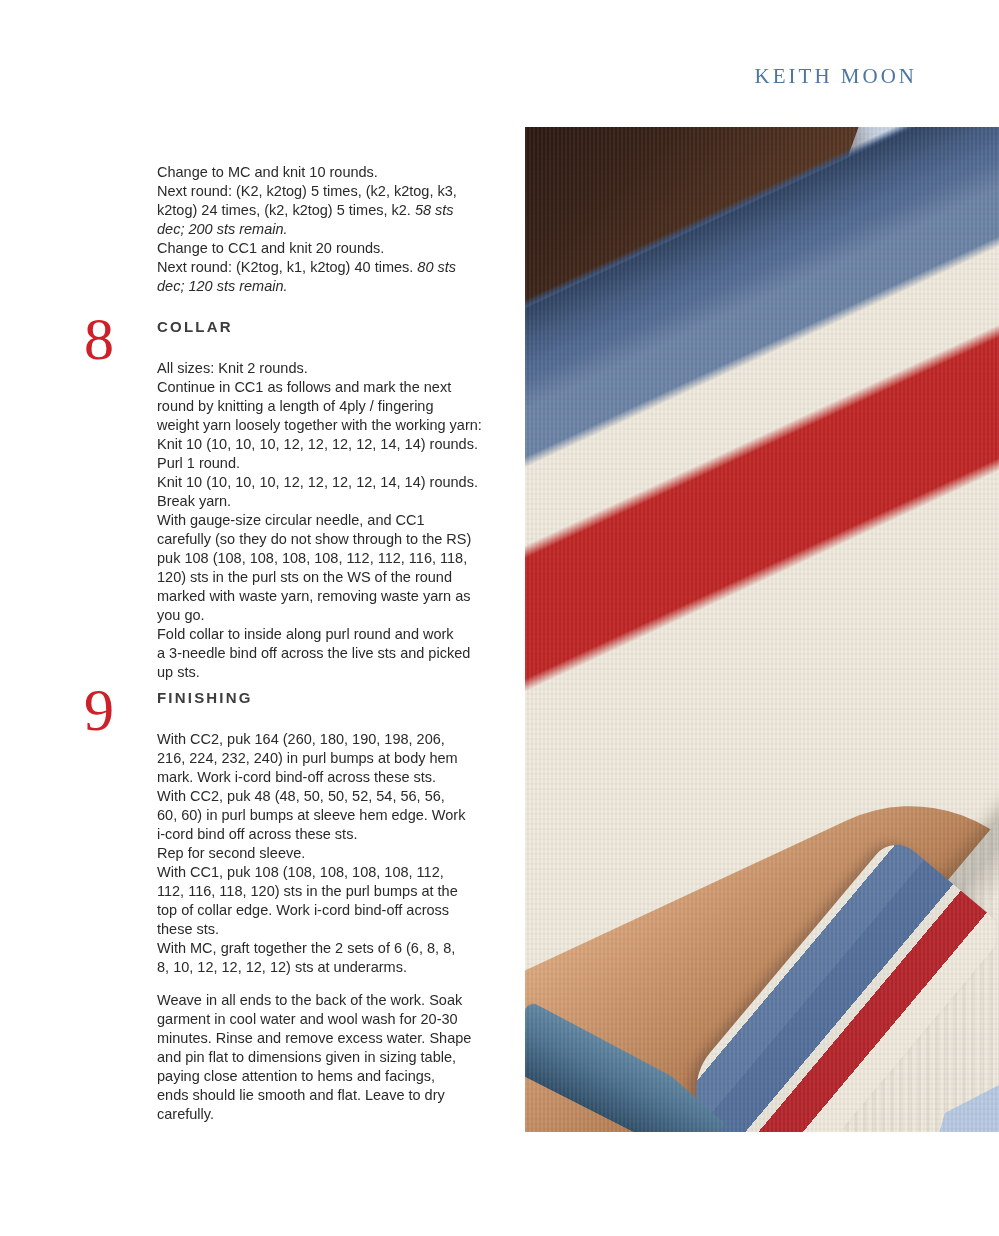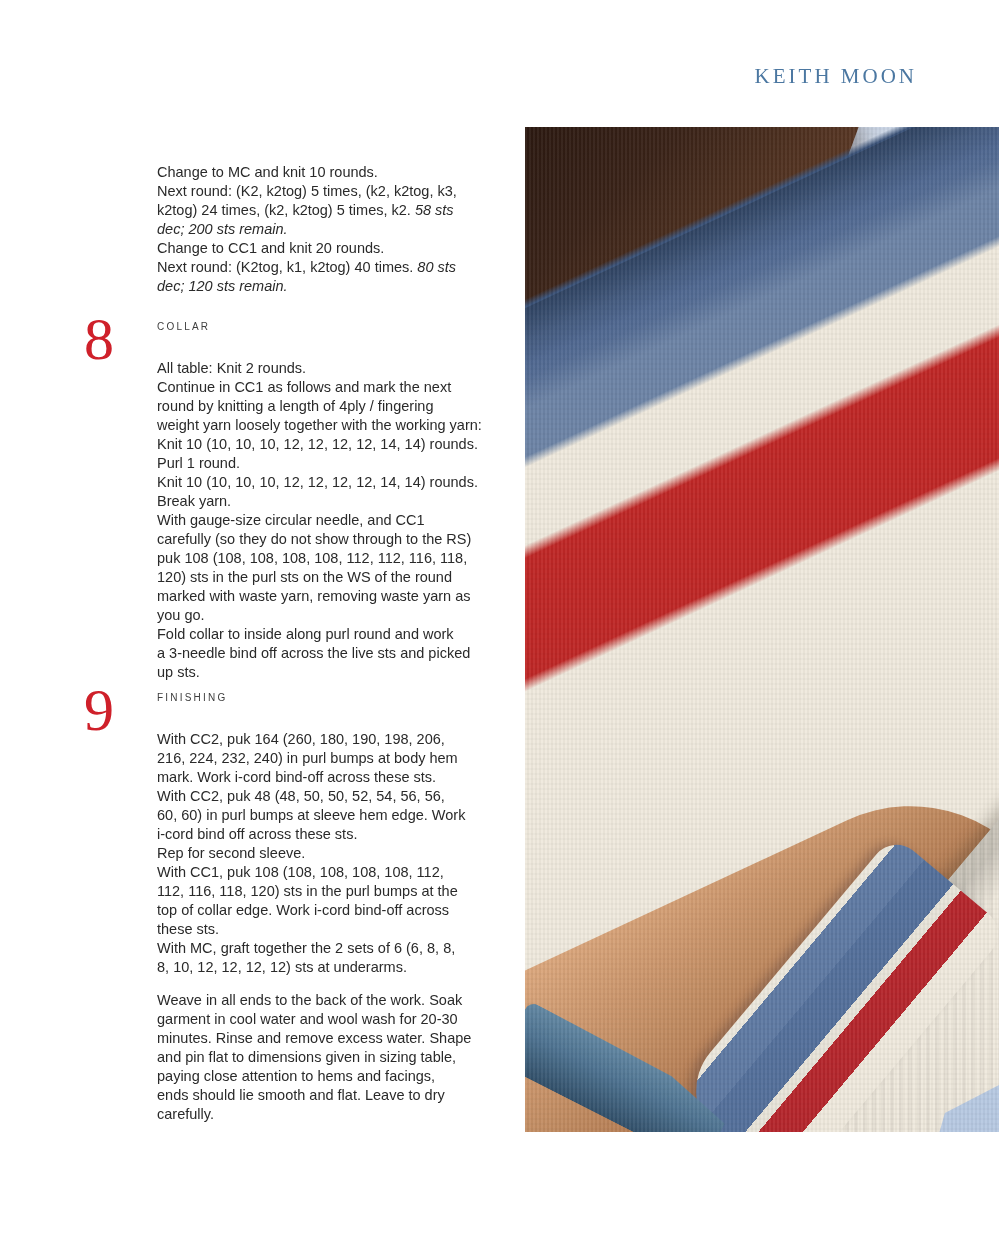--- a/index.html
+++ b/index.html
@@ -18,21 +18,21 @@
     position:absolute;left:157px;top:163px;width:334px;
     font-size:14.5px;line-height:19px;color:var(--text_ink,#2a2a2a);
   }
   .line{min-height:19px;}
   .line.blank{height:14px;min-height:14px;}
   .line b{font-weight:400;}
   .line i{font-style:italic;}
   .pattern-section{position:relative;margin-top:21px;}
   .pattern-section.tight{margin-top:6px;}
   .section-heading{
-    margin:0 0 23px 0;font-size:10px;letter-spacing:2.2px;color:#3d3d3d;
+    margin:0 0 23px 0;font-size:15px;letter-spacing:2.2px;color:#3d3d3d;font-weight:bold;
   }
   .step-number{
     position:absolute;left:-73px;top:-6px;
     font-family:"Liberation Serif",serif;font-size:60px;line-height:0.95;
     color:var(--accent_red,#cf202a);
   }
   
   .folio{
     position:absolute;top:1148px;right:82px;font-size:10px;color:#b91c1c;
   }
@@ -130,21 +130,21 @@
       <div class="line"><b>Next round:</b> (K2, k2tog) 5 times, (k2, k2tog, k3,</div>
       <div class="line">k2tog) 24 times, (k2, k2tog) 5 times, k2. <i>58 sts</i></div>
       <div class="line"><i>dec; 200 sts remain.</i></div>
       <div class="line">Change to CC1 and knit 20 rounds.</div>
       <div class="line"><b>Next round:</b> (K2tog, k1, k2tog) 40 times. <i>80 sts</i></div>
       <div class="line"><i>dec; 120 sts remain.</i></div>
       <div class="pattern-section">
         <div class="step-number">8</div>
         <div class="section-heading">COLLAR</div>
         <div class="section-body">
-          <div class="line"><b>All table:</b> Knit 2 rounds.</div>
+          <div class="line"><b>All sizes:</b> Knit 2 rounds.</div>
           <div class="line">Continue in CC1 as follows and mark the next</div>
           <div class="line">round by knitting a length of 4ply / fingering</div>
           <div class="line">weight yarn loosely together with the working yarn:</div>
           <div class="line">Knit 10 (<b>10</b>, 10, <b>10</b>, 12, <b>12</b>, 12, <b>12</b>, 14, <b>14</b>) rounds.</div>
           <div class="line">Purl 1 round.</div>
           <div class="line">Knit 10 (<b>10</b>, 10, <b>10</b>, 12, <b>12</b>, 12, <b>12</b>, 14, <b>14</b>) rounds.</div>
           <div class="line">Break yarn.</div>
           <div class="line">With gauge-size circular needle, and CC1</div>
           <div class="line">carefully (so they do not show through to the RS)</div>
           <div class="line">puk 108 (<b>108</b>, 108, <b>108</b>, 108, <b>112</b>, 112, <b>116</b>, 118,</div>

